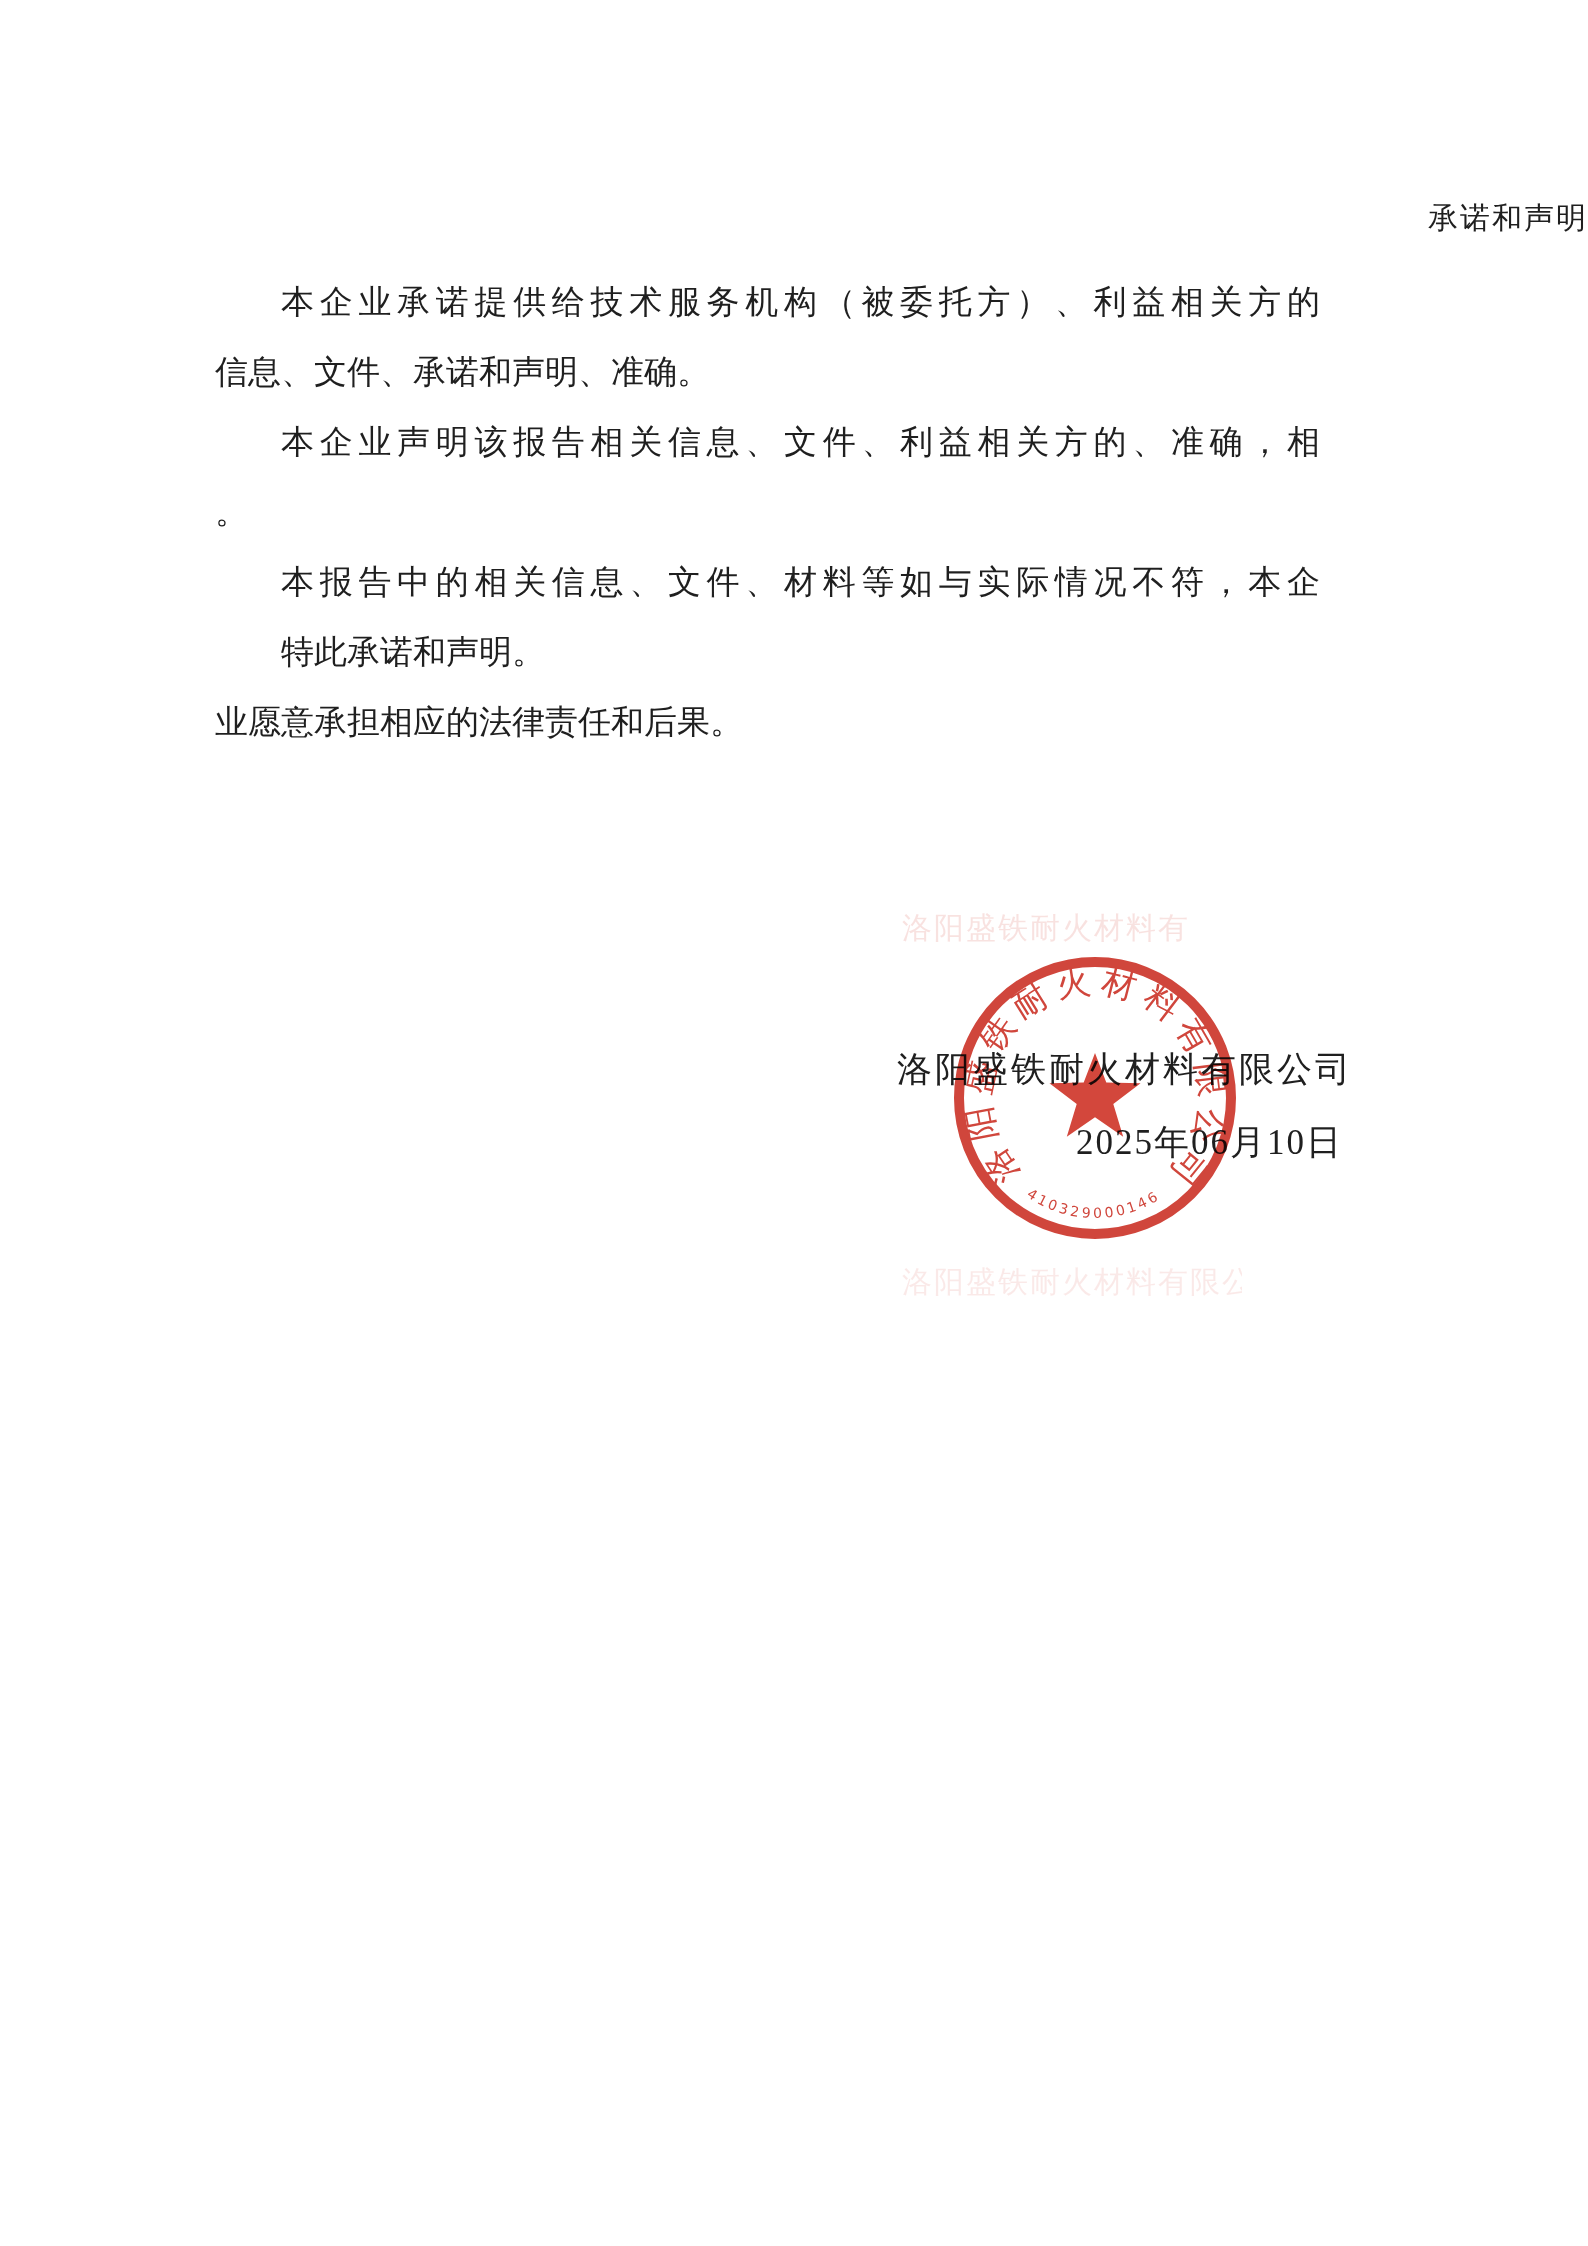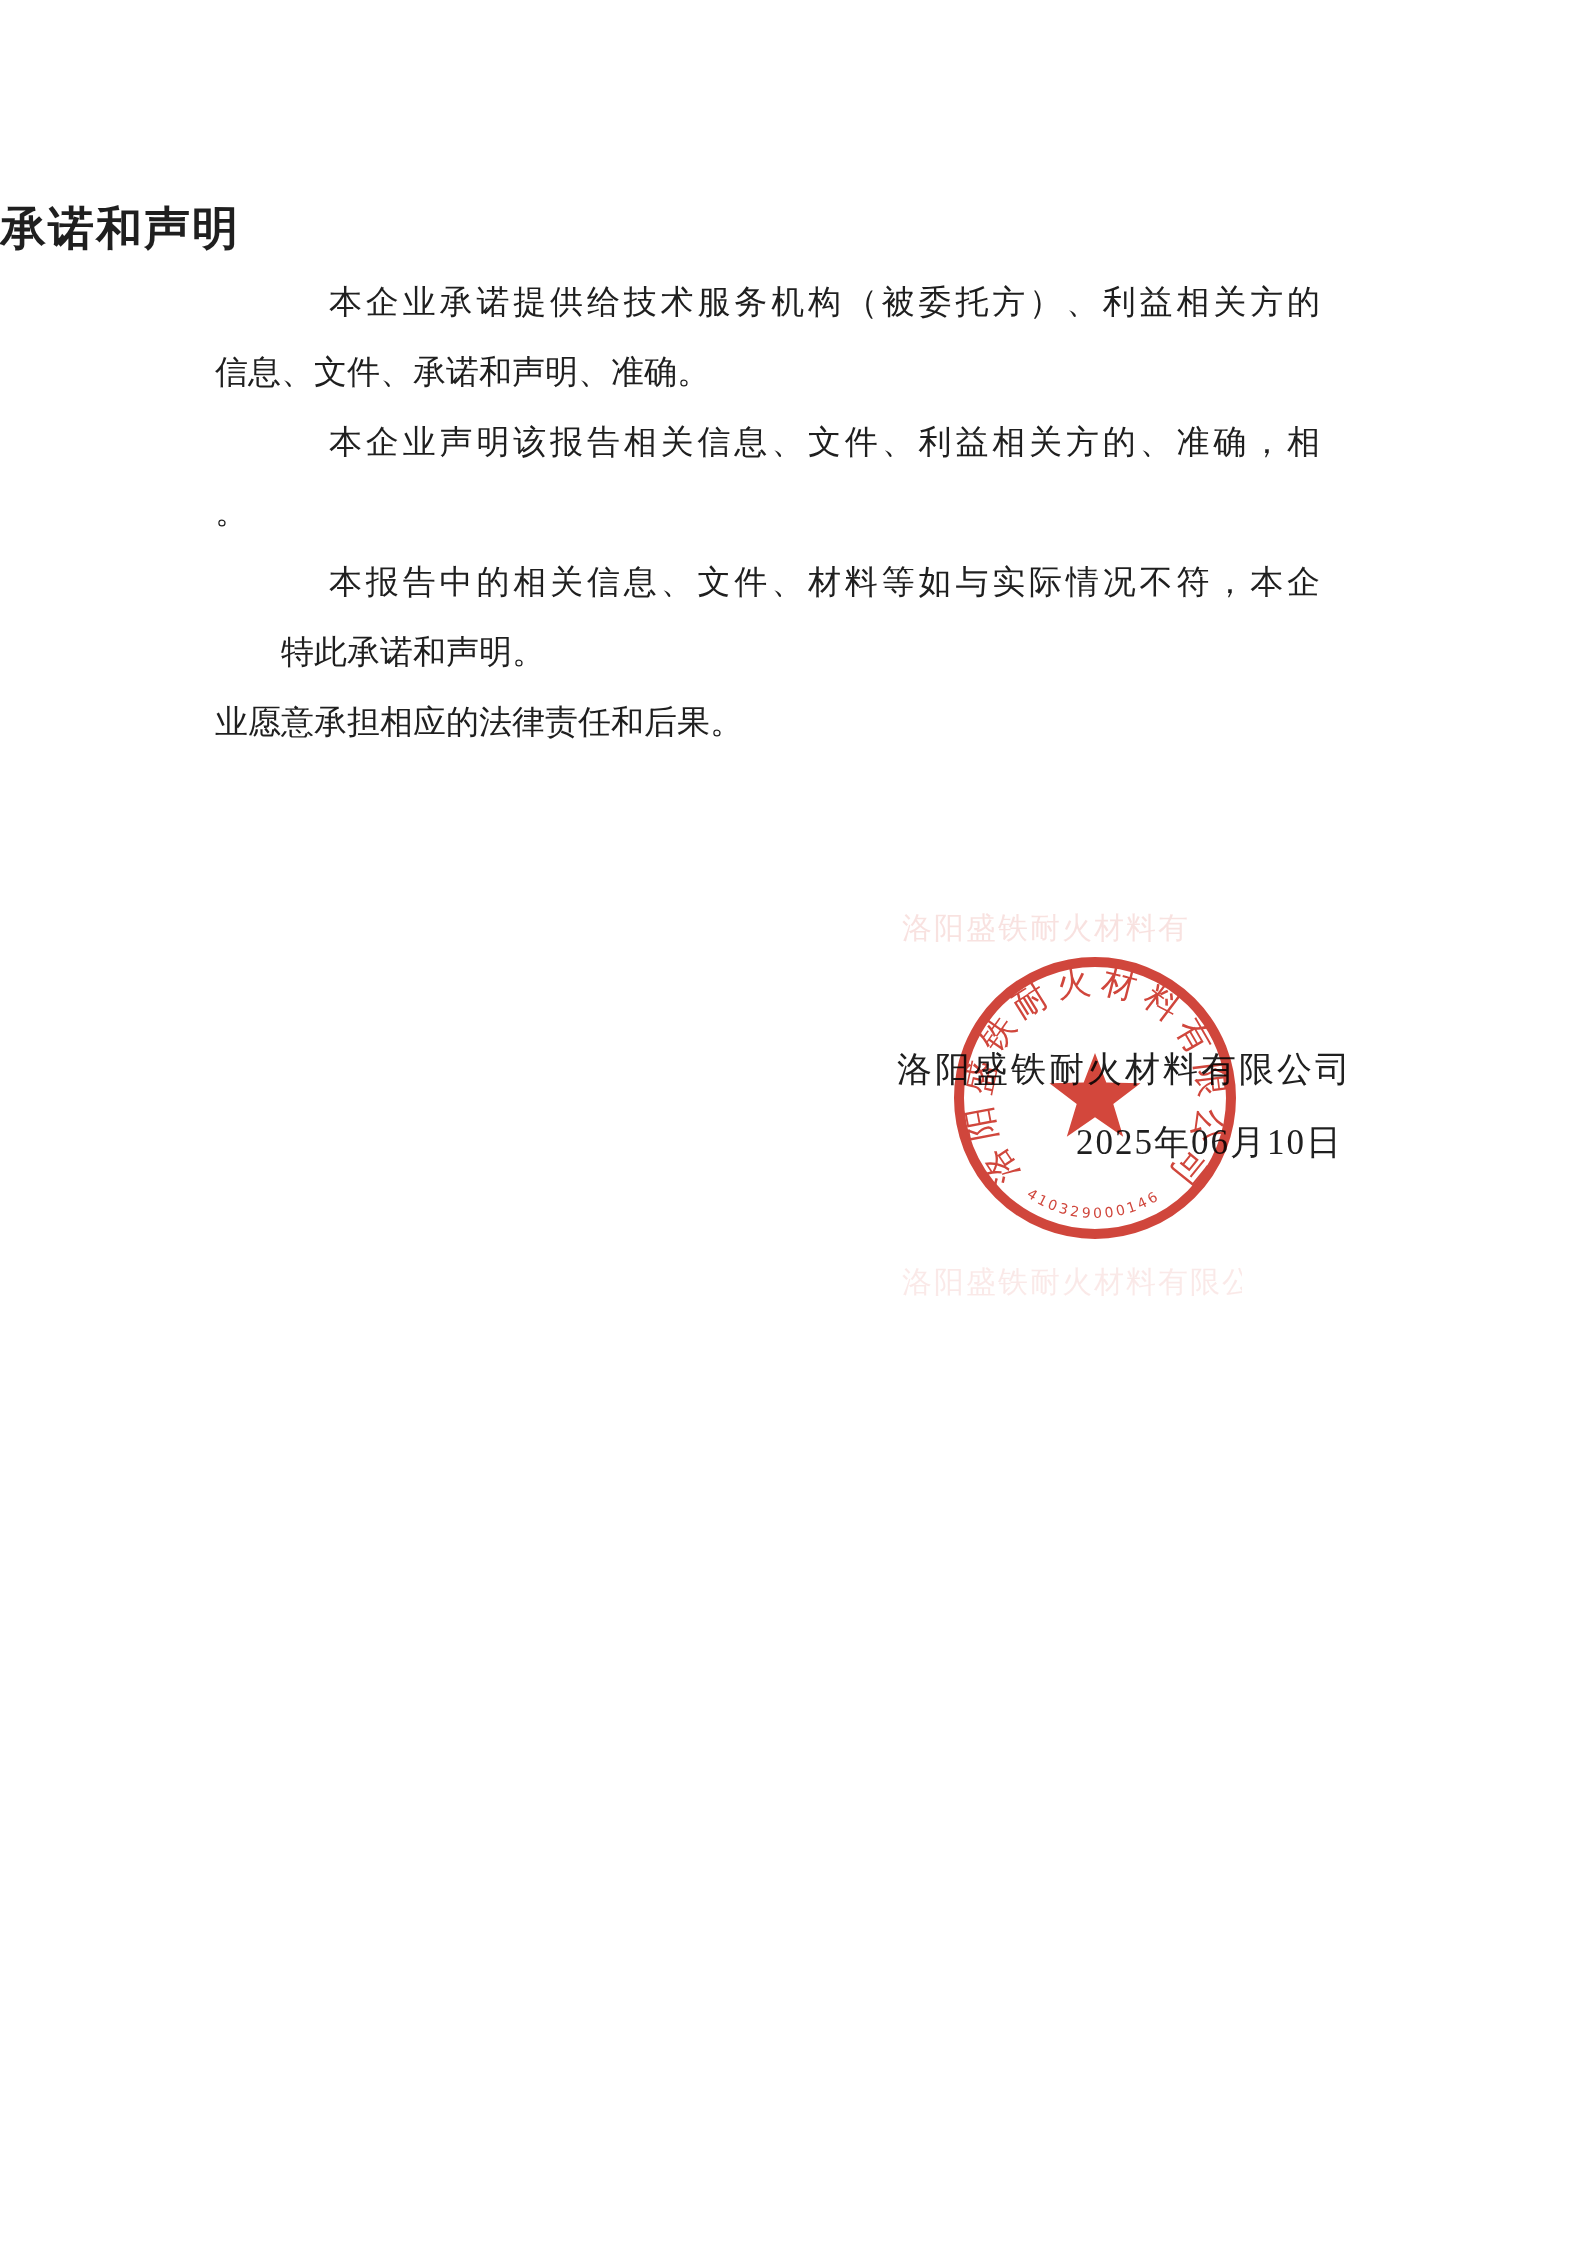--- a/index.html
+++ b/index.html
@@ -10,40 +10,39 @@
     background: #ffffff;
     overflow: hidden;
     font-family: "Liberation Serif", "DejaVu Serif", serif;
     color: #1f1f1f;
   }
   .doc-title {
     position: absolute;
     top: 198px;
     left: 0;
     width: 100%;
-    text-align: left;
-    font-size: 46px;
-    font-weight: 700;
+    text-align: right;
+    font-size: 30px;
+    font-weight: 400;
     letter-spacing: 2px;
   }
   .doc-body {
     position: absolute;
     top: 267px;
     left: 215px;
     width: 1105px;
     font-size: 33px;
     line-height: 70px;
   }
   .line { min-height: 70px; }
   .indent { text-indent: 66px; }
   .justify {
     text-align: justify;
     text-align-last: justify;
     text-justify: inter-character;
-    margin-left: 48px;
   }
   .sig-company {
     position: absolute;
     top: 1046px;
     right: 235px;
     font-size: 35px;
     letter-spacing: 3px;
     text-align: right;
     white-space: nowrap;
   }

